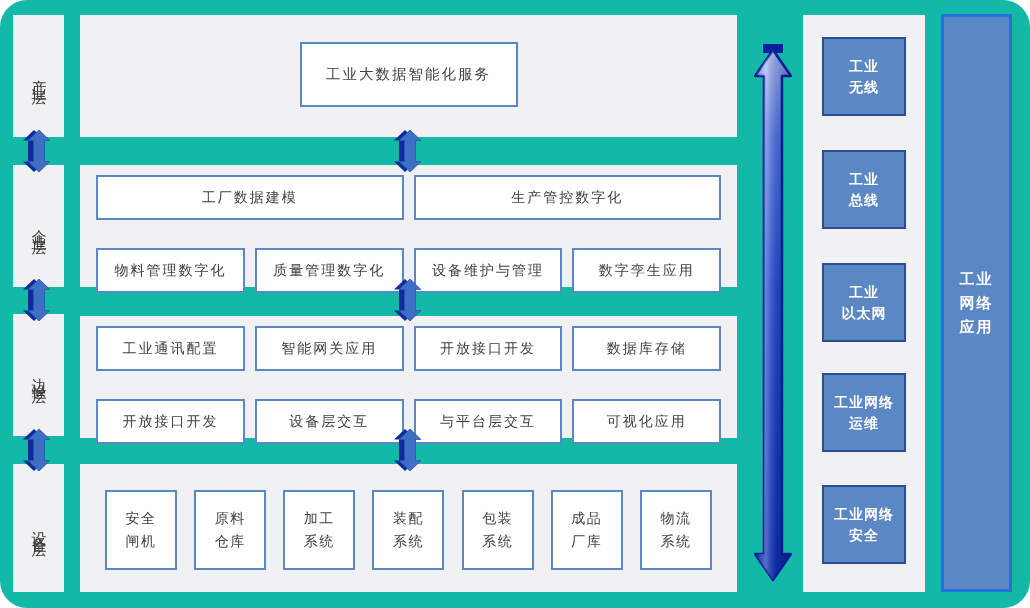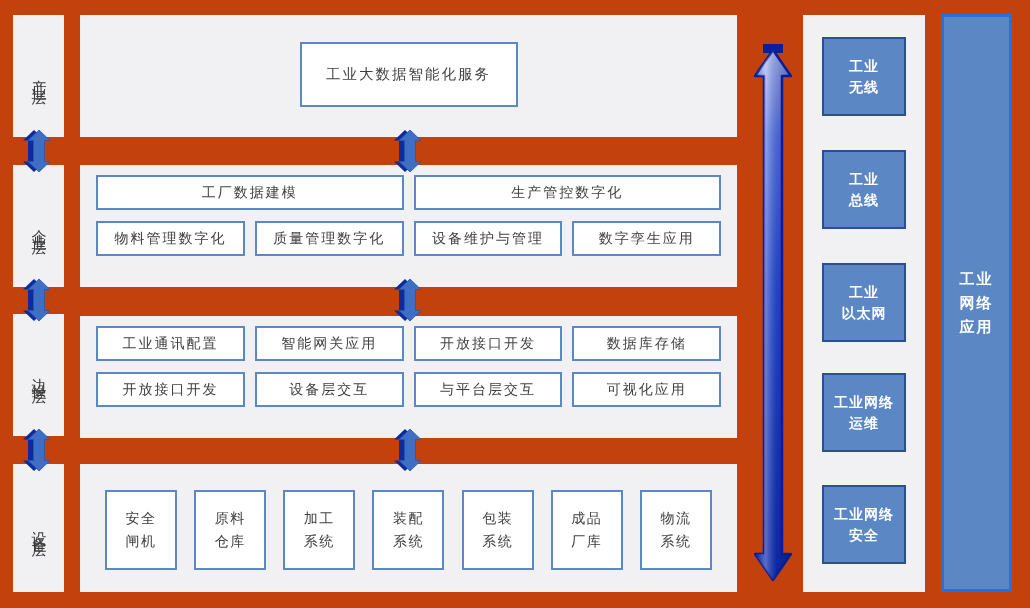--- a/index.html
+++ b/index.html
@@ -1,18 +1,18 @@
 <!DOCTYPE html>
 <html style="--section_bg: #f1f1f3; --box_border: #5b87c5; --box_text: #3f3f3f; --label_text: #3a3a3a; --solid_fill: #5b87c5; --solid_border: #2d4f92; --bar_border: #2273dd; --arrow_navy: #0b2b9e; --arrow_blue: #3e6fc4;"><head>
 <meta charset="utf-8">
 <style>
   html,body{margin:0;padding:0;background:#ffffff;}
   .canvas{
-    position:relative;width:1030px;height:608px;background:#c2410c;
-    font-family:"Liberation Sans",sans-serif;overflow:hidden;
+    position:relative;width:1030px;height:608px;background:#14b8a6;
+    font-family:"Liberation Sans",sans-serif;overflow:hidden;border-radius:27px;
   }
   
   .label-block{
     position:absolute;left:13px;width:51px;background:var(--section_bg,#f1f1f3);
     display:flex;align-items:center;justify-content:center;
   }
   .label-text{
     writing-mode:vertical-rl;text-orientation:upright;
     font-size:15px;font-weight:500;color:var(--label_text,#3a3a3a);letter-spacing:6px;
   }
@@ -27,22 +27,22 @@
   .lb-3{top:314px;height:122px;}
   .lb-4{top:464px;height:128px;}
   
   .wbox{
     background:#ffffff;border:2px solid var(--box_border,#5b87c5);box-sizing:border-box;
     display:flex;align-items:center;justify-content:center;
     font-size:14px;color:var(--box_text,#3f3f3f);letter-spacing:2px;text-align:center;
   }
   .hero-box{width:218px;height:65px;margin:27px auto 0;font-size:14.5px;}
   .grid-row{display:flex;gap:10px;padding:0 16px;margin-top:10px;}
-  .grid-row.second{margin-top:11px;}
-  .grid-row .wbox{flex:1;height:35px;}
+  .grid-row.second{margin-top:28px;}
+  .grid-row .wbox{flex:1;height:45px;}
   .device-row{display:flex;justify-content:space-between;padding:0 25px 0 25px;margin-top:26px;}
   .device-box{width:72px;height:80px;flex:none;flex-direction:column;line-height:1.65;letter-spacing:1.5px;}
   .device-box span{display:block;}
   
   .net-strip{position:absolute;left:803px;top:15px;width:122px;height:577px;background:var(--section_bg,#f1f1f3);}
   .net-box{
     position:absolute;left:19px;width:84px;height:79px;box-sizing:border-box;
     background:var(--solid_fill,#5b87c5);border:2px solid var(--solid_border,#2d4f92);
     color:#ffffff;font-weight:bold;font-size:14px;letter-spacing:1px;line-height:1.5;
     display:flex;flex-direction:column;align-items:center;justify-content:center;text-align:center;

